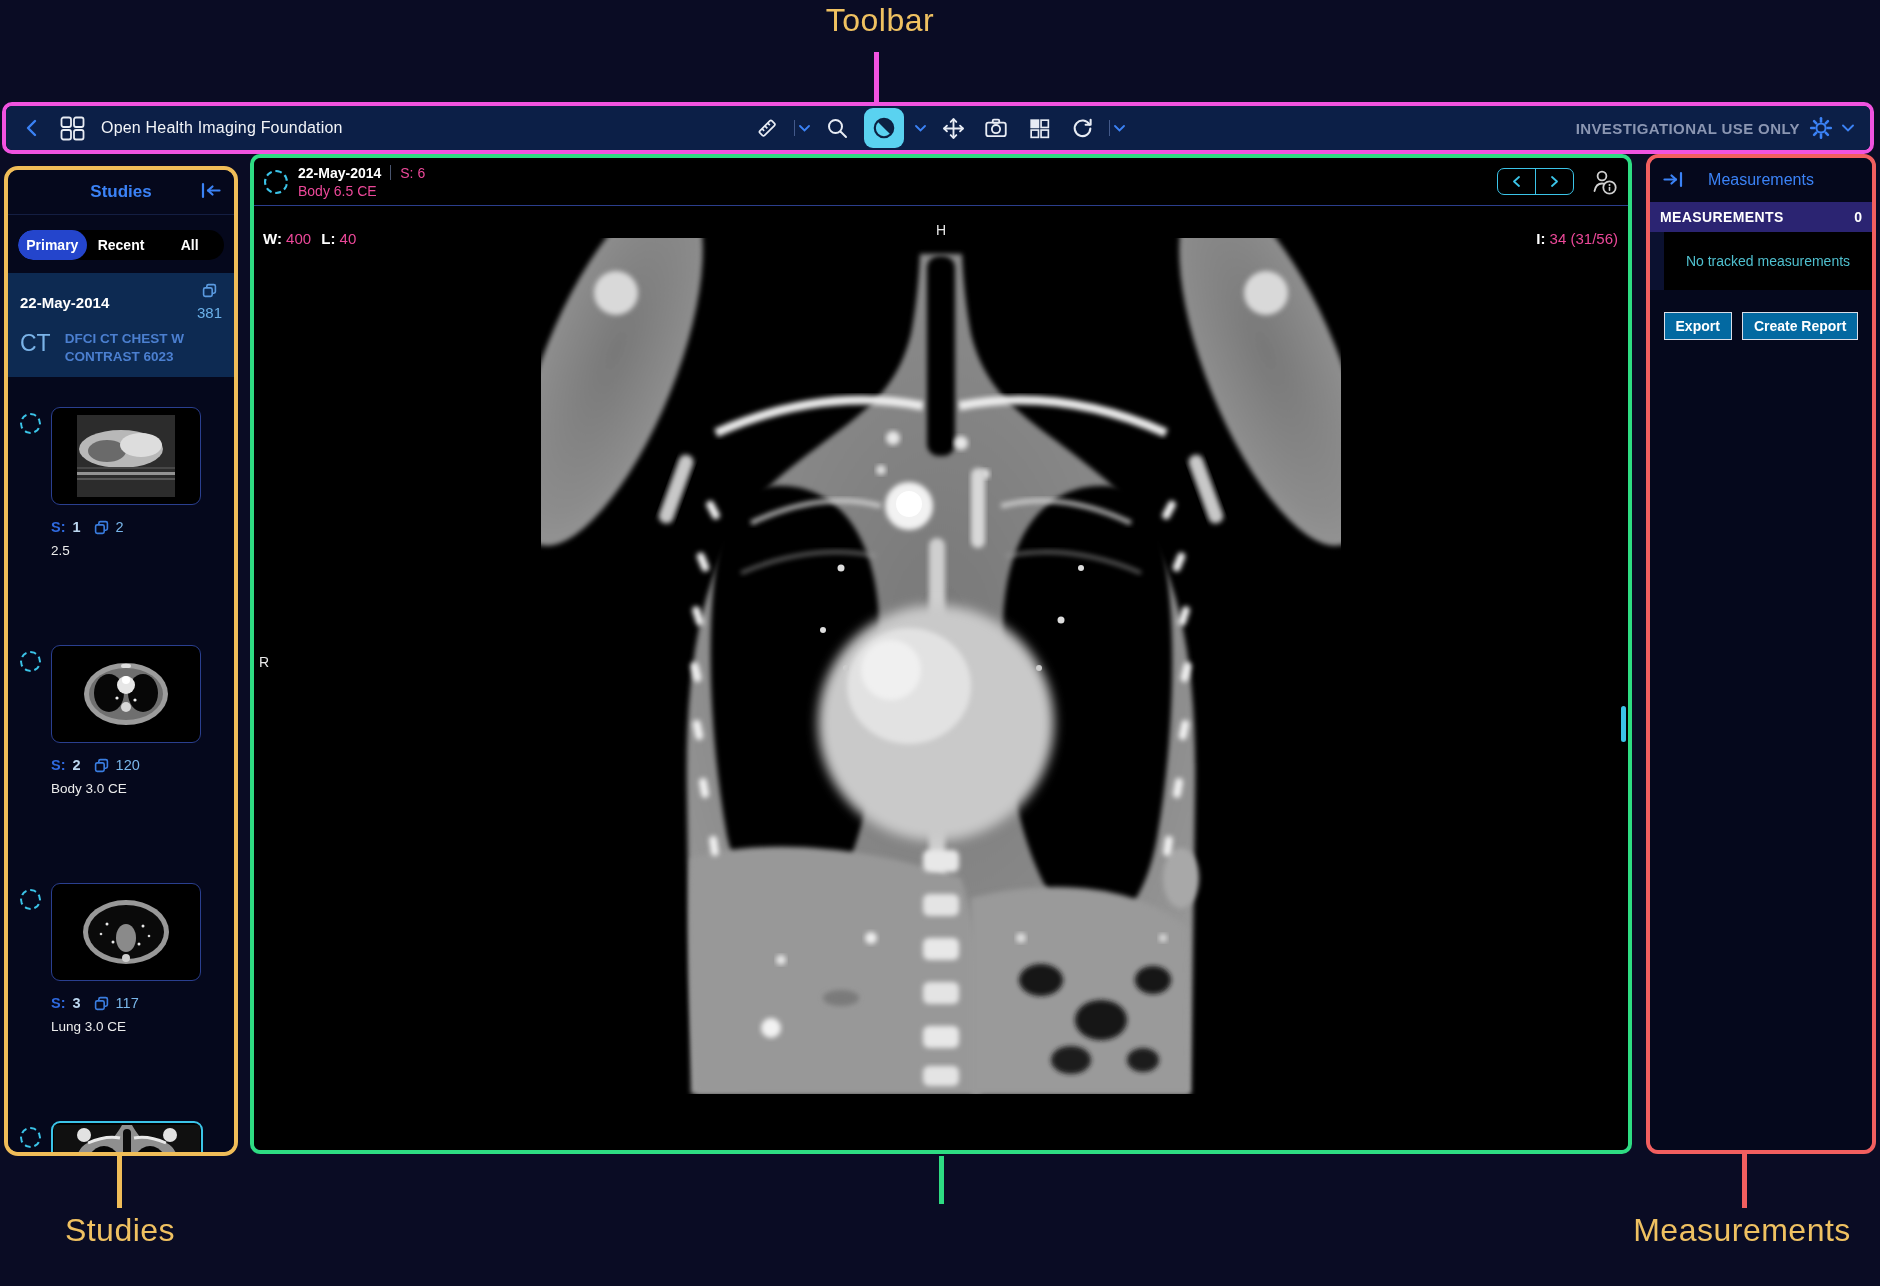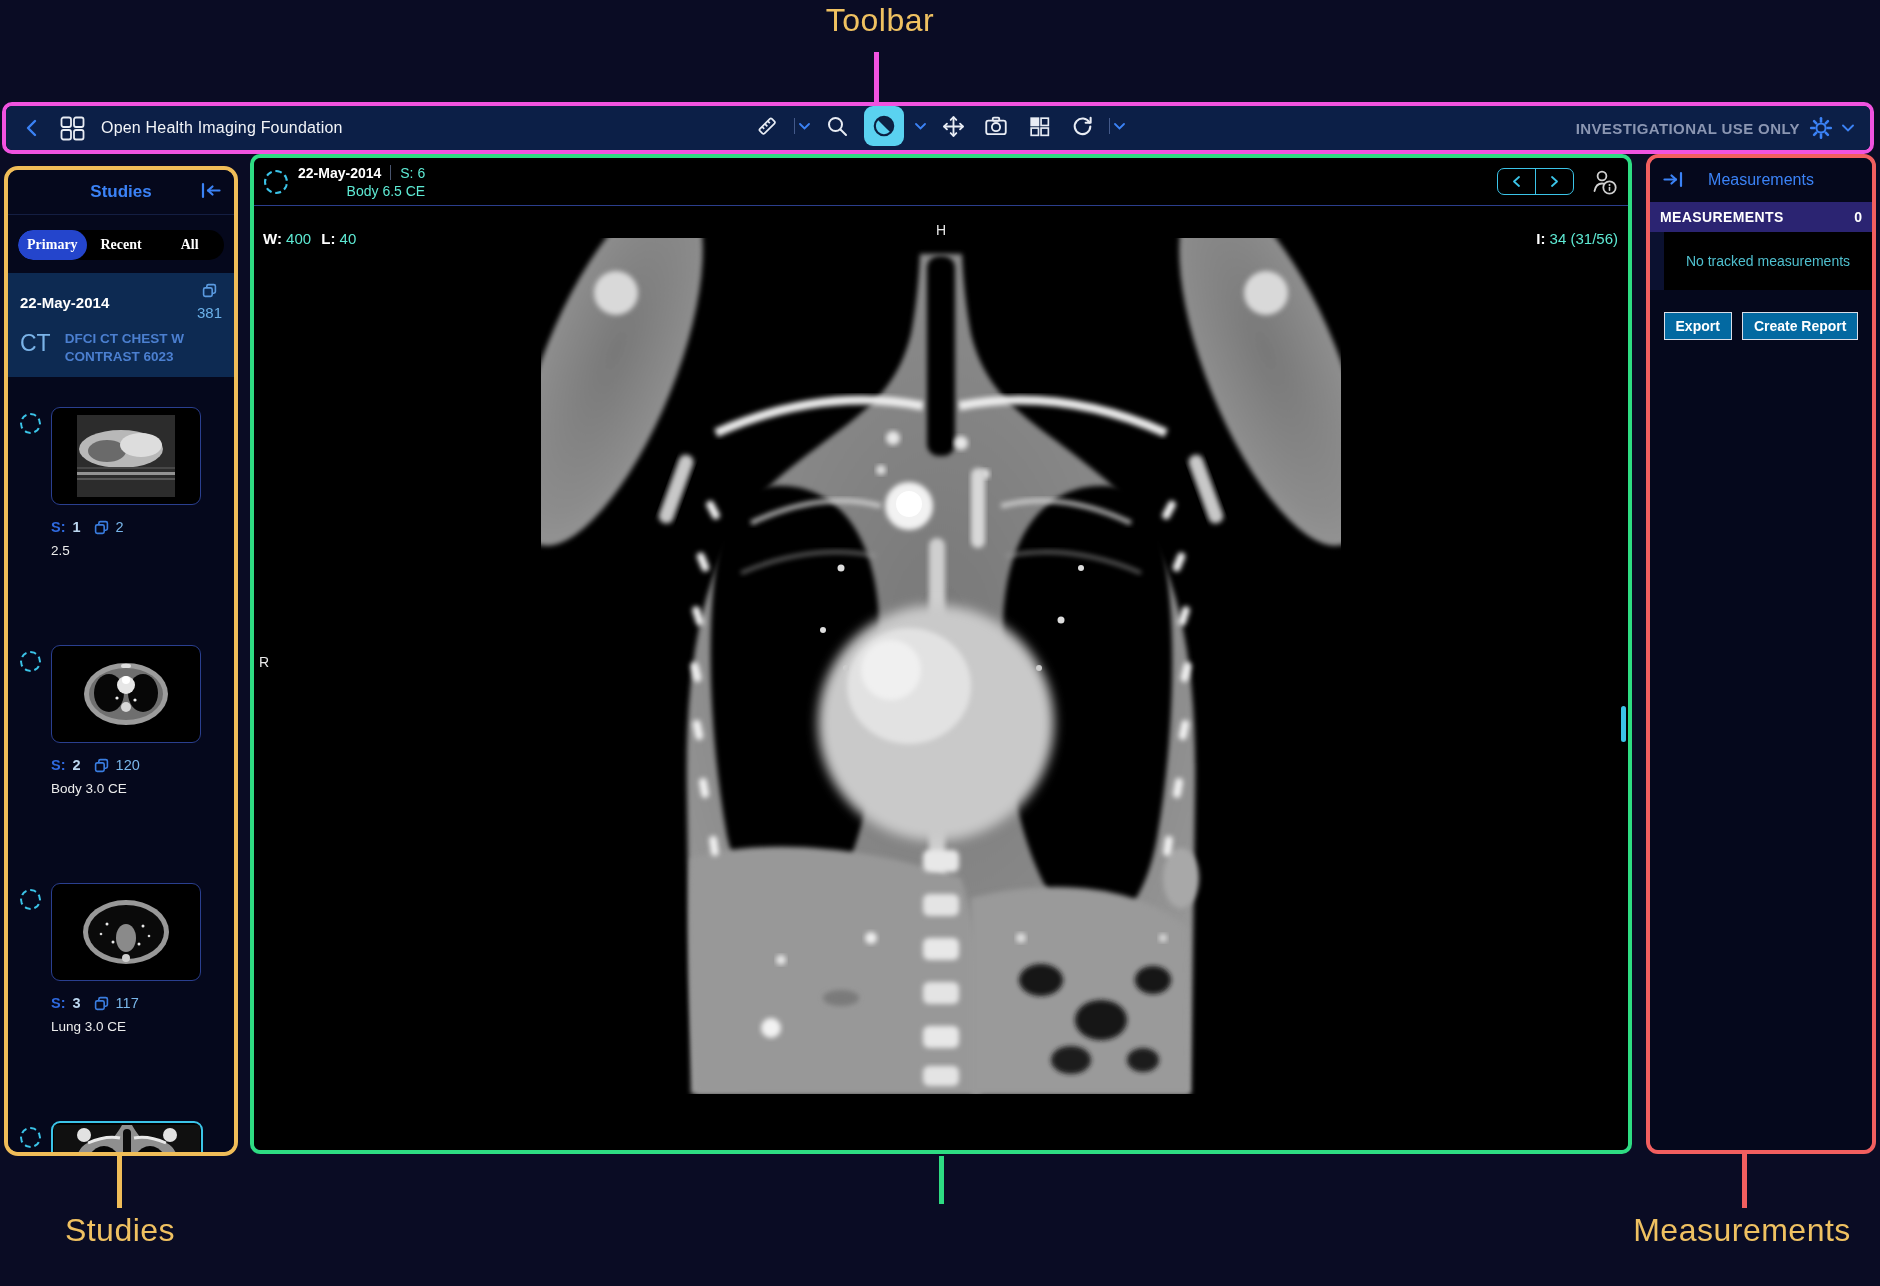--- a/index.html
+++ b/index.html
@@ -20,21 +20,21 @@
   #conn-studies      { left:117px;  top:1154px; height:54px; background:#f0bd58; }
   #conn-viewport     { left:939px;  top:1156px; height:48px; background:#2edc82; }
   #conn-measurements { left:1742px; top:1154px; height:54px; background:#f25f5f; }
   #lbl-toolbar      { left:750px;  top:2px;    width:260px; }
   #lbl-studies      { left:20px;   top:1212px; width:200px; }
   #lbl-viewport     { left:815px;  top:1212px; width:250px; }
   #lbl-measurements { left:1592px; top:1212px; width:300px; }
 
   
   .toolbar { width:100%; height:100%; background:#0c1f47; border-radius:6px;
-             display:flex; padding:0 16px; box-sizing:border-box; position:relative; }
+             display:flex; align-items:center; padding:0 16px; box-sizing:border-box; position:relative; }
   .tb-left { display:flex; align-items:center; gap:15px; }
   .icon-btn { display:flex; align-items:center; justify-content:center; cursor:pointer; }
   .app-title { color:#f2f4f8; font-size:16px; letter-spacing:.2px; }
   .tb-center { position:absolute; left:50%; transform:translateX(-50%);
                display:flex; align-items:center; gap:11px; }
   .tool { width:32px; height:34px; display:flex; align-items:center; justify-content:center; }
   .sep-chev { display:flex; align-items:center; gap:4px; }
   .vline { width:1px; height:16px; background:#43598a; }
   .tool-active { width:40px; height:40px; background:#5ad2f0; border-radius:9px;
                  display:flex; align-items:center; justify-content:center; }
@@ -42,21 +42,21 @@
   .invest { color:#8b96b2; font-size:15px; font-weight:bold; letter-spacing:.4px; }
 
   
   .studies-panel { width:100%; height:100%; background:#05081c; border-radius:10px;
                    display:flex; flex-direction:column; overflow:hidden; }
   .sp-header { height:44px; flex:none; position:relative; display:flex;
                align-items:center; justify-content:center; border-bottom:1px solid #141e42; }
   .sp-title { color:#3b82f6; font-size:17px; font-weight:bold; }
   .sp-collapse { position:absolute; right:12px; top:12px; }
   .tabs { margin:15px 10px 13px 10px; height:30px; flex:none; background:#000;
-          border-radius:16px; display:flex; overflow:hidden;font-family:Liberation Serif, serif; }
+          border-radius:16px; display:flex; overflow:hidden; }
   .tab { flex:1; display:flex; align-items:center; justify-content:center;
          color:#fff; font-size:14px; font-weight:bold; cursor:pointer; }
   .tab.active { background:#2445cc; border-radius:16px; }
   .study-item { background:#0d2a52; padding:10px 12px 12px 12px; flex:none; cursor:pointer; }
   .study-row1 { display:flex; align-items:center; }
   .study-date { color:#fff; font-size:15px; font-weight:bold; }
   .study-count { margin-left:auto; display:flex; align-items:center; gap:6px;
                  color:#6ab0e8; font-size:15px;flex-direction:column; }
   .study-row2 { display:flex; margin-top:9px; gap:14px; align-items:flex-start; }
   .study-modality { color:#7ab3e8; font-size:23px; line-height:1; margin-top:2px; }
@@ -77,21 +77,21 @@
   .thumb-desc { color:#ececec; font-size:13.5px; margin-top:8px; }
 
   
   .viewport { width:100%; height:100%; background:#000; border-radius:7px;
               display:flex; flex-direction:column; overflow:hidden; }
   .vp-header { height:47px; flex:none; display:flex; align-items:center;
                padding:0 10px; gap:10px; border-bottom:1px solid #2b3e8c; }
   .vp-head-txt .r1 { display:flex; align-items:center; gap:9px; }
   .vp-date { color:#fff; font-size:14px; font-weight:bold; }
   .vp-sep { width:1px; height:15px; background:#49546e; }
-  .cyan { color:#5eead4;text-align:right; }
+  .cyan { color:#ec4899; }
   .vp-series { font-size:14px; }
   .vp-desc { font-size:14px; margin-top:2px; }
   .vp-right { margin-left:auto; display:flex; align-items:center; gap:16px; }
   .nav-group { display:flex; border:1px solid #3bc4e8; border-radius:7px; overflow:hidden; }
   .nav-btn { width:37px; height:25px; display:flex; align-items:center; justify-content:center; cursor:pointer; }
   .nav-div { width:1px; background:#3bc4e8; }
   .vp-canvas { flex:1; position:relative; }
   .ovl { position:absolute; font-size:15px; }
   .ovl b { color:#fff; font-weight:bold; }
   .ovl-wl { left:9px; top:24px; }

